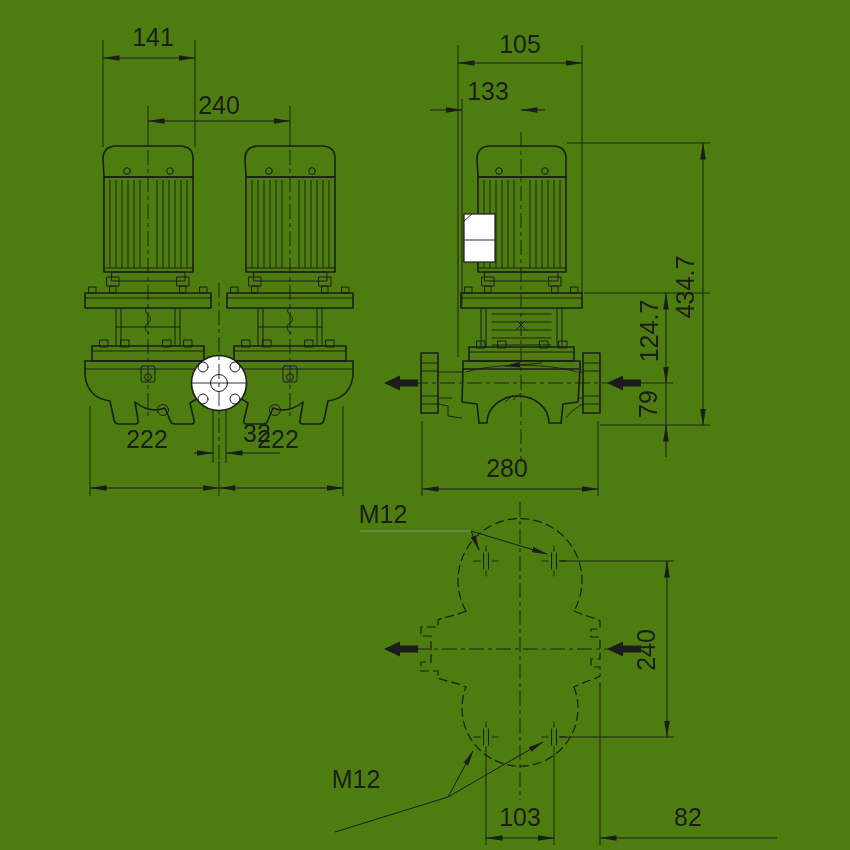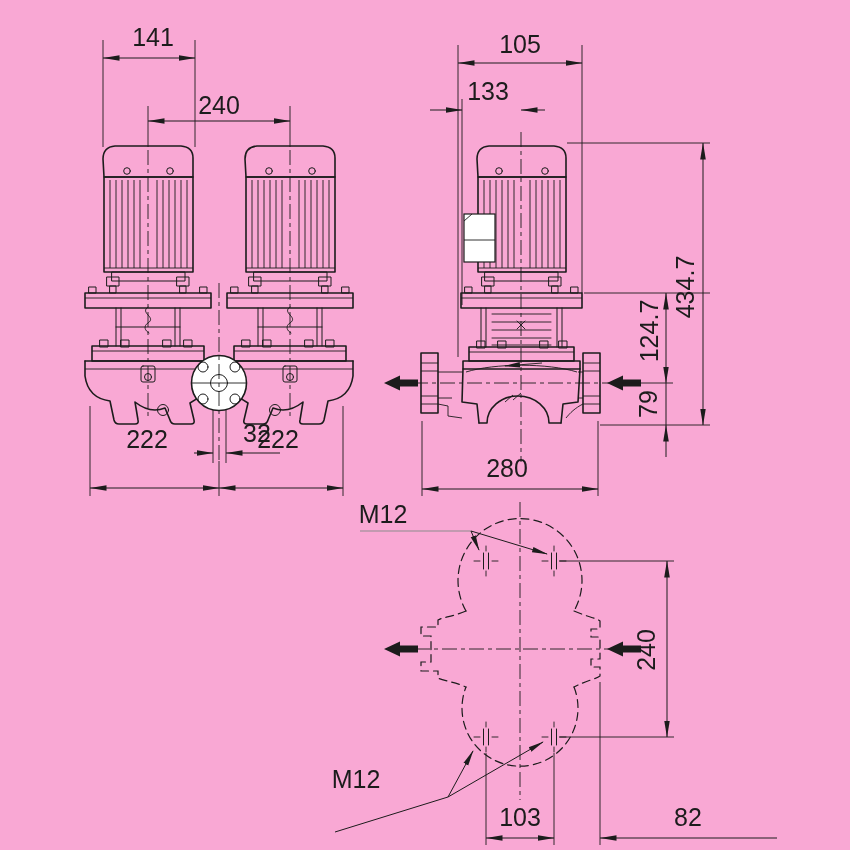--- a/index.html
+++ b/index.html
@@ -1,16 +1,16 @@
 <!DOCTYPE html>
 <html><head>
 <meta charset="utf-8">
 <style>
   html,body{margin:0;padding:0;background:#ffffff;}
-  #stage{width:850px;height:850px;position:relative;background:#f9a8d4;overflow:hidden;}
+  #stage{width:850px;height:850px;position:relative;background:#4d7c0f;overflow:hidden;}
   svg{display:block;}
   .ln{stroke:#1c1c1c;stroke-width:1.6;fill:none;stroke-linecap:round;stroke-linejoin:round;}
   .ln2{stroke:#1c1c1c;stroke-width:1;fill:none;stroke-linecap:round;stroke-linejoin:round;}
   .thin{stroke:#1c1c1c;stroke-width:0.9;fill:none;}
   .dim{stroke:#1c1c1c;stroke-width:1;fill:none;}
   .ext{stroke:#1c1c1c;stroke-width:0.9;fill:none;}
   .cl{stroke:#1c1c1c;stroke-width:0.9;fill:none;stroke-dasharray:15 4 4 4;}
   .dsh{stroke:#1c1c1c;stroke-width:1.2;fill:none;stroke-dasharray:8 5;stroke-linecap:round;}
   .fillw{fill:#ffffff;stroke:#1c1c1c;stroke-width:1.6;}
   .fillw2{fill:#ffffff;stroke:#1c1c1c;stroke-width:1.2;}

